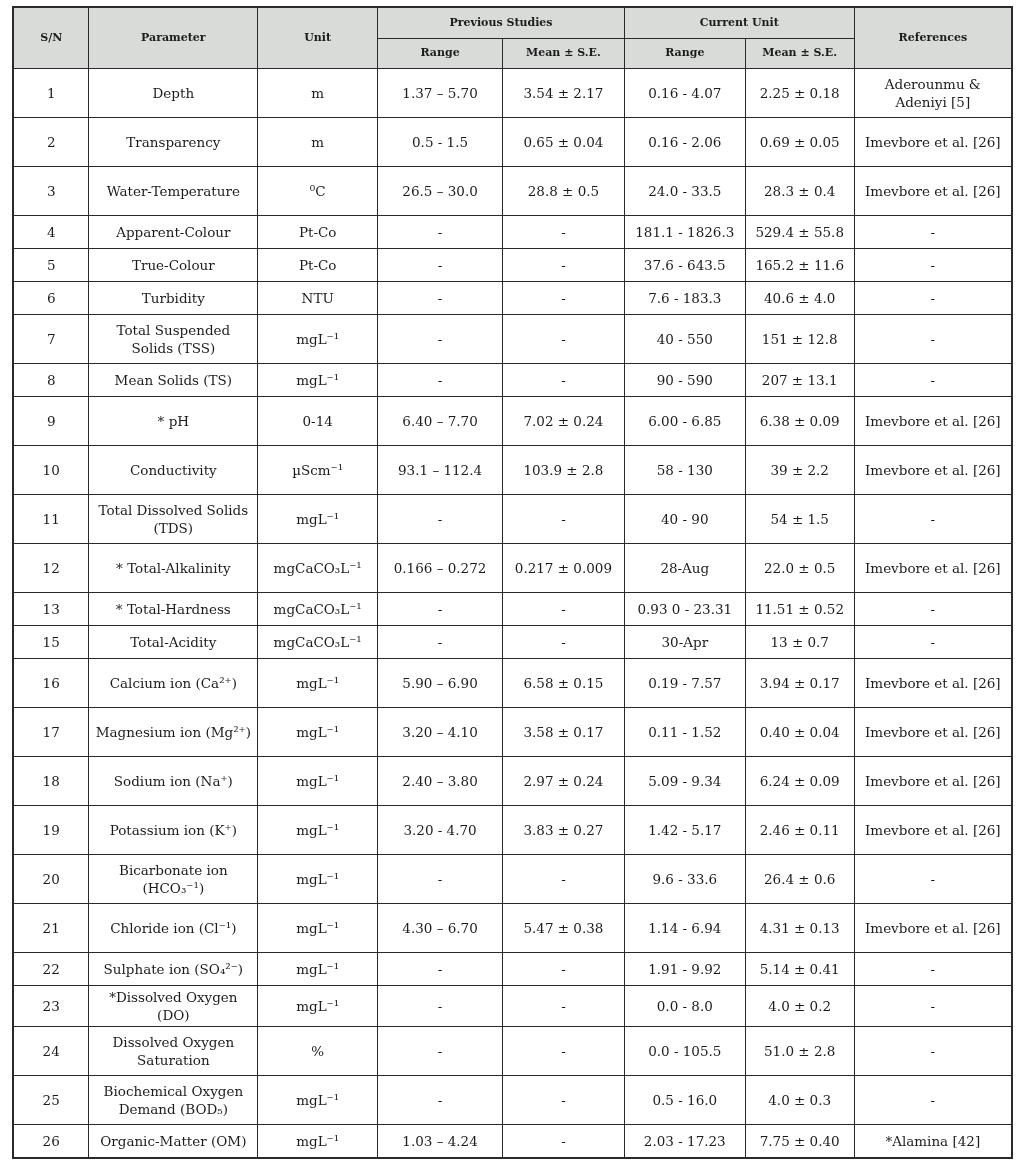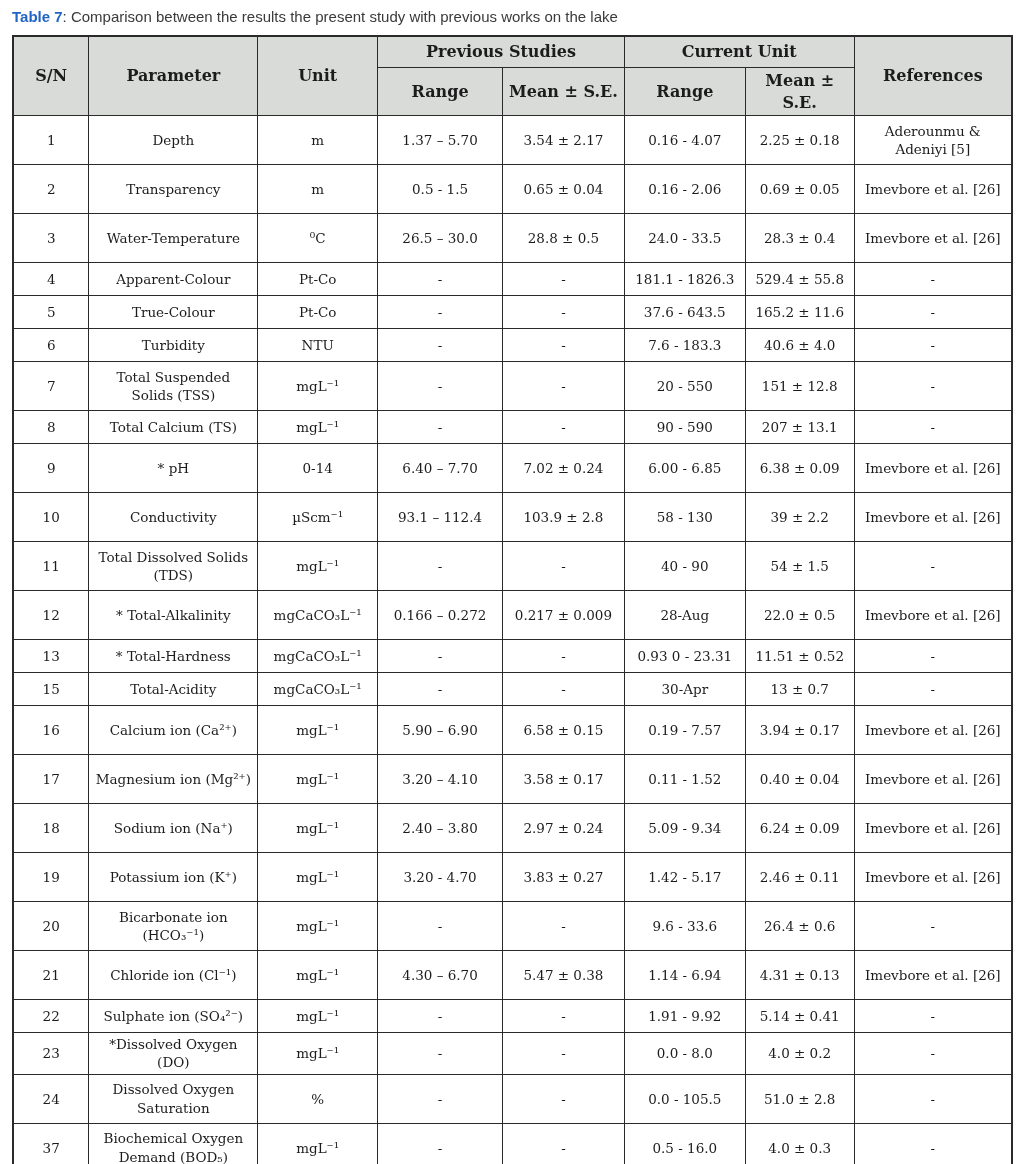--- a/index.html
+++ b/index.html
@@ -36,34 +36,31 @@
     text-align:center;
     vertical-align:middle;
     padding:2px 5px;
     font-size:13.5px;
     line-height:1.35;
     overflow:hidden;
   }
   table.cmp thead th{
     background:var(--header-bg);
     font-weight:bold;
-    font-size:16px;
+    font-size:11px;
   }
   thead tr.group-row th{height:26px;}
   thead tr.sub-row th{height:25px;}
   tbody tr td{height:28px;}
   tbody tr.tall td{height:44px;}
 </style>
 </head>
 <body>
 
 <div class="page">
-  <div class="caption">
-    <span class="cap-label">Table 7</span><span>: Comparison between the results the present study with previous works on the lake</span>
-  </div>
 
   <table class="cmp">
     <colgroup>
       <col style="width:7.6%">
       <col style="width:16.9%">
       <col style="width:12.0%">
       <col style="width:12.5%">
       <col style="width:12.2%">
       <col style="width:12.1%">
       <col style="width:10.9%">
@@ -145,27 +142,27 @@
           <td>7.6 - 183.3</td>
           <td>40.6 ± 4.0</td>
           <td>-</td>
         </tr>
         <tr class="tall">
           <td>7</td>
           <td>Total Suspended Solids (TSS)</td>
           <td>mgL⁻¹</td>
           <td>-</td>
           <td>-</td>
-          <td>20 - 550</td>
+          <td>40 - 550</td>
           <td>151 ± 12.8</td>
           <td>-</td>
         </tr>
         <tr>
           <td>8</td>
-          <td>Total Calcium (TS)</td>
+          <td>Mean Solids (TS)</td>
           <td>mgL⁻¹</td>
           <td>-</td>
           <td>-</td>
           <td>90 - 590</td>
           <td>207 ± 13.1</td>
           <td>-</td>
         </tr>
         <tr class="tall">
           <td>9</td>
           <td>* pH</td>
@@ -310,21 +307,21 @@
           <td>24</td>
           <td>Dissolved Oxygen Saturation</td>
           <td>%</td>
           <td>-</td>
           <td>-</td>
           <td>0.0 - 105.5</td>
           <td>51.0 ± 2.8</td>
           <td>-</td>
         </tr>
         <tr class="tall">
-          <td>37</td>
+          <td>25</td>
           <td>Biochemical Oxygen Demand (BOD₅)</td>
           <td>mgL⁻¹</td>
           <td>-</td>
           <td>-</td>
           <td>0.5 - 16.0</td>
           <td>4.0 ± 0.3</td>
           <td>-</td>
         </tr>
         <tr>
           <td>26</td>

